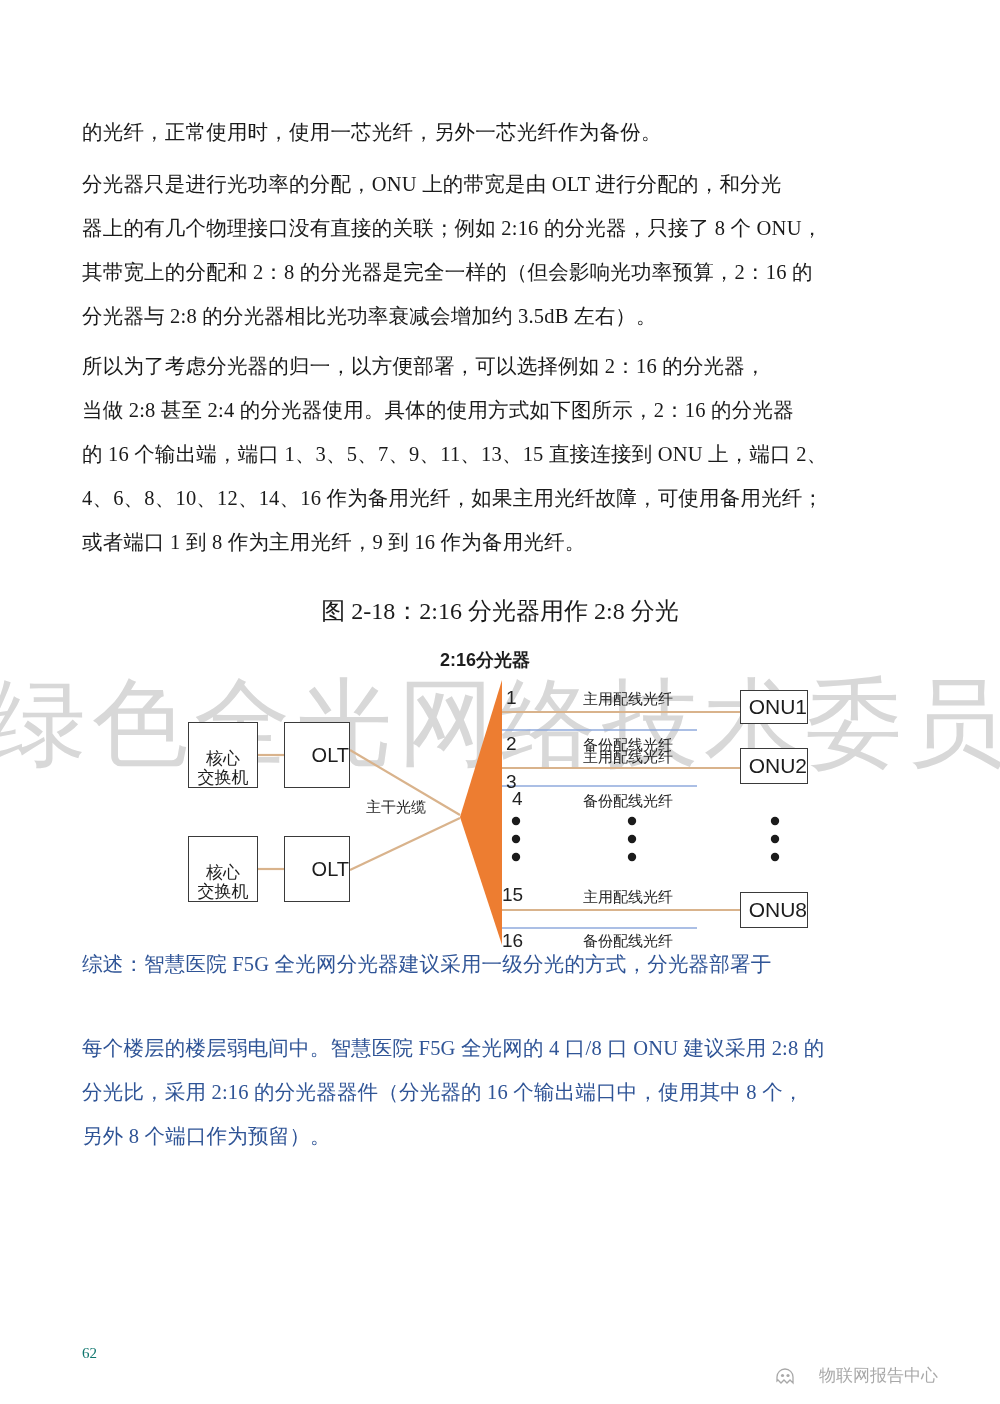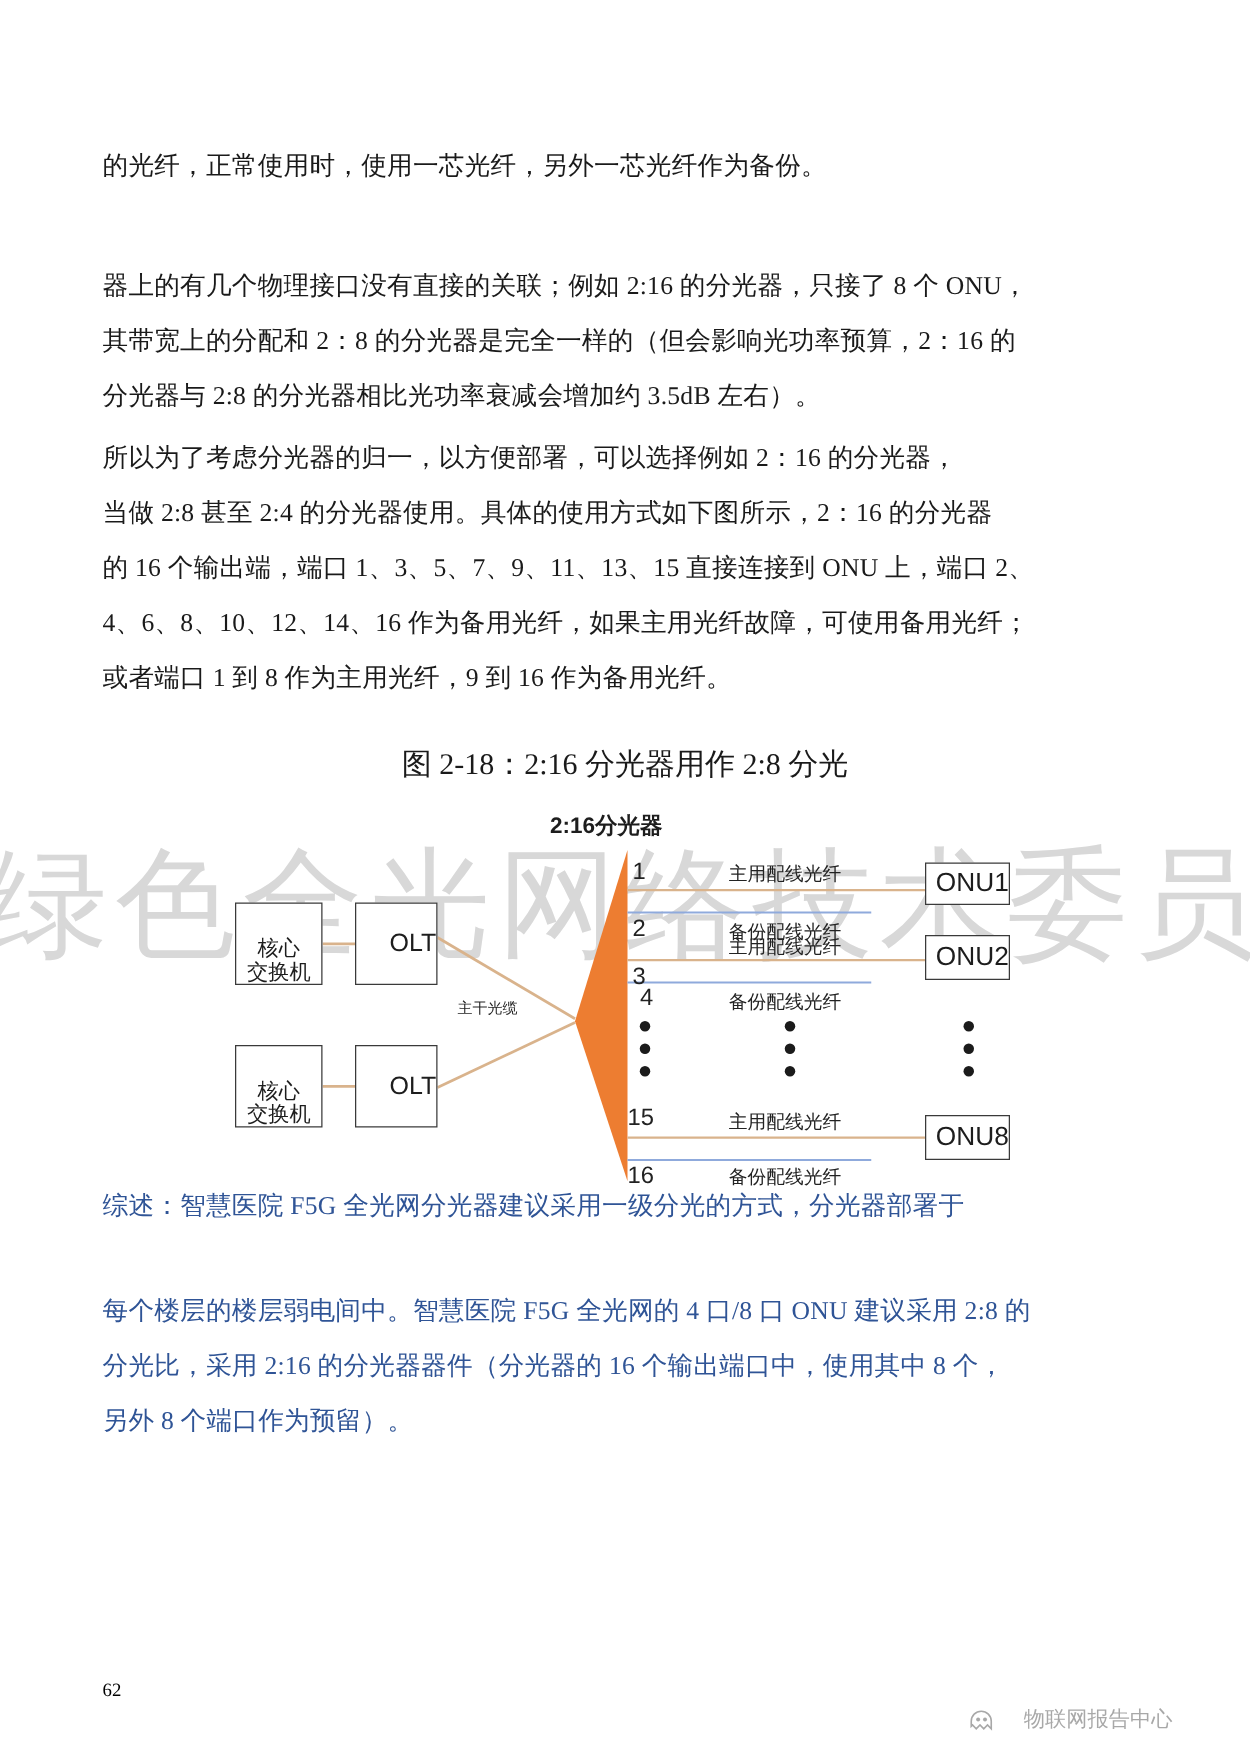--- a/index.html
+++ b/index.html
@@ -71,21 +71,21 @@
     text-align:center;
     z-index:0;
     font-weight:400;
   }
 
   
   .page-num{
     position:absolute;
     left:82px;top:1345px;
     font-size:15px;
-    color:#000000;
+    color:#0f766e;
     font-family:"Liberation Serif","DejaVu Serif",serif;
   }
   .footer-logo{
     position:absolute;
     right:62px;top:1364px;
     display:flex;align-items:center;gap:22px;
     color:#9a9a9a;
     font-family:"Liberation Sans","DejaVu Sans",sans-serif;
     font-size:17px;
     opacity:.85;
@@ -95,20 +95,21 @@
     position:relative;
     display:inline-block;
   }
 </style>
 </head>
 <body>
 
 <div class="page">
 
   <div class="para" style="left:82px;top:118px;">的光纤，正常使用时，使用一芯光纤，另外一芯光纤作为备份。</div>
+  <div class="para" style="left:82px;top:170px;">分光器只是进行光功率的分配，ONU 上的带宽是由 OLT 进行分配的，和分光</div>
   <div class="para" style="left:82px;top:214px;">器上的有几个物理接口没有直接的关联；例如 2:16 的分光器，只接了 8 个 ONU，</div>
   <div class="para" style="left:82px;top:258px;">其带宽上的分配和 2：8 的分光器是完全一样的（但会影响光功率预算，2：16 的</div>
   <div class="para" style="left:82px;top:302px;">分光器与 2:8 的分光器相比光功率衰减会增加约 3.5dB 左右）。</div>
   <div class="para" style="left:82px;top:352px;">所以为了考虑分光器的归一，以方便部署，可以选择例如 2：16 的分光器，</div>
   <div class="para" style="left:82px;top:396px;">当做 2:8 甚至 2:4 的分光器使用。具体的使用方式如下图所示，2：16 的分光器</div>
   <div class="para" style="left:82px;top:440px;">的 16 个输出端，端口 1、3、5、7、9、11、13、15 直接连接到 ONU 上，端口 2、</div>
   <div class="para" style="left:82px;top:484px;">4、6、8、10、12、14、16 作为备用光纤，如果主用光纤故障，可使用备用光纤；</div>
   <div class="para" style="left:82px;top:528px;">或者端口 1 到 8 作为主用光纤，9 到 16 作为备用光纤。</div>
 
   <div class="fig-caption" style="top:595px;">图 2-18：2:16 分光器用作 2:8 分光</div>
@@ -165,21 +166,21 @@
       <span>交换机</span>
     </div>
 
     <div class="box" style="left:284px;top:82px;width:66px;height:66px;font-size:20px;">
       <span>OLT</span>
     </div>
     <div class="box" style="left:284px;top:196px;width:66px;height:66px;font-size:20px;">
       <span>OLT</span>
     </div>
 
-    <div class="dg-label" style="left:366px;top:158px;font-size:12px;">主干光缆</div>
+    <div class="dg-label" style="left:366px;top:158px;font-size:15px;">主干光缆</div>
 
     <div class="dg-label" style="left:506px;top:47px;font-size:19px;">1</div>
     <div class="dg-label" style="left:506px;top:93px;font-size:19px;">2</div>
     <div class="dg-label" style="left:506px;top:131px;font-size:19px;">3</div>
     <div class="dg-label" style="left:512px;top:148px;font-size:19px;">4</div>
     <div class="dg-label" style="left:502px;top:244px;font-size:19px;">15</div>
     <div class="dg-label" style="left:502px;top:290px;font-size:19px;">16</div>
 
     <div class="dg-label" style="left:583px;top:50px;font-size:15px;">主用配线光纤</div>
     <div class="dg-label" style="left:583px;top:96px;font-size:15px;">备份配线光纤</div>

